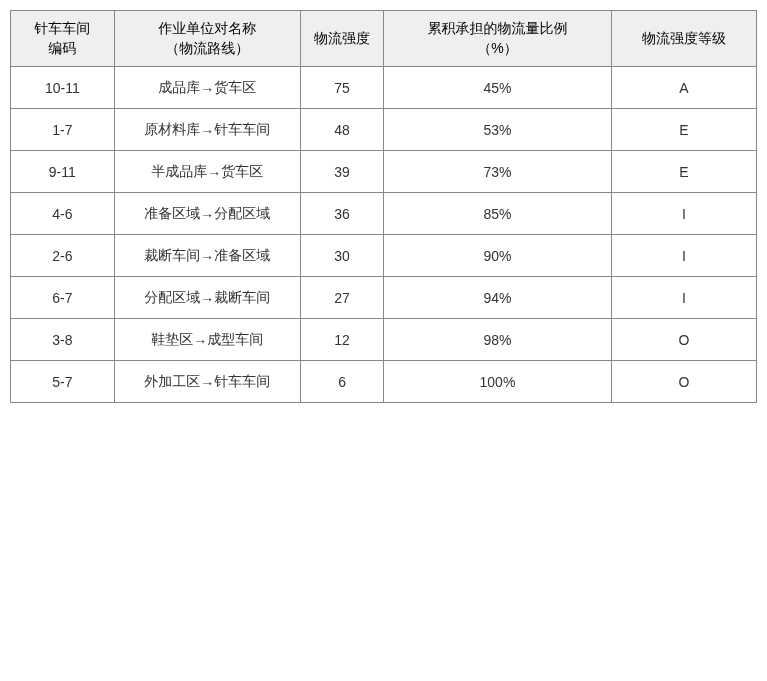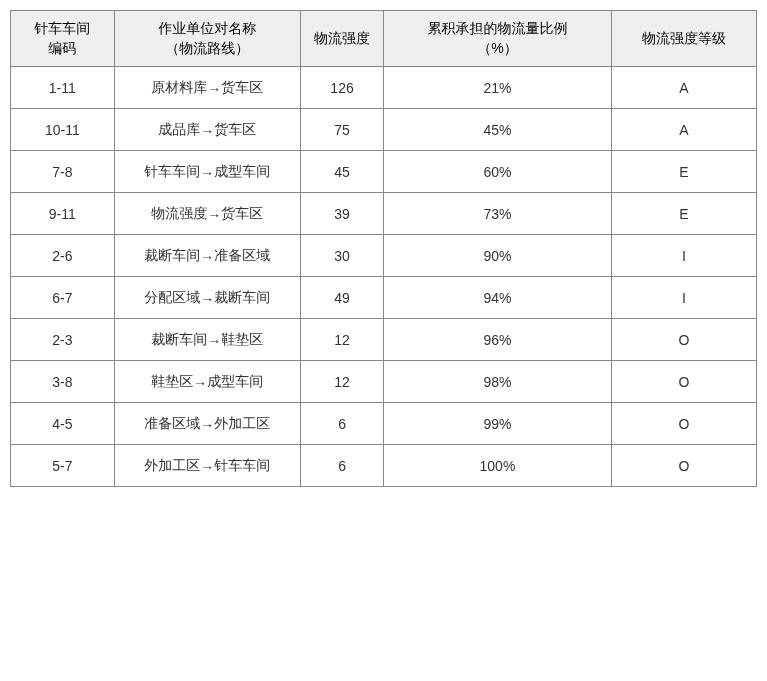--- a/index.html
+++ b/index.html
@@ -74,81 +74,67 @@
           <span>累积承担的物流量比例</span><br>
           <span>（%）</span>
         </th>
         <th>
           <span>物流强度等级</span>
         </th>
       </tr>
     </thead>
     <tbody id="table-body">
 
-    <tr>
-          <td><span>1-11</span></td>
-          <td><span>原材料库→货车区</span></td>
-          <td><span>126</span></td>
-          <td><span>21%</span></td>
-          <td><span>A</span></td>
-        </tr>
         <tr>
           <td><span>10-11</span></td>
           <td><span>成品库→货车区</span></td>
           <td><span>75</span></td>
           <td><span>45%</span></td>
           <td><span>A</span></td>
         </tr>
         <tr>
-          <td><span>7-8</span></td>
-          <td><span>针车车间→成型车间</span></td>
-          <td><span>45</span></td>
-          <td><span>60%</span></td>
+          <td><span>1-7</span></td>
+          <td><span>原材料库→针车车间</span></td>
+          <td><span>48</span></td>
+          <td><span>53%</span></td>
           <td><span>E</span></td>
         </tr>
         <tr>
           <td><span>9-11</span></td>
-          <td><span>物流强度→货车区</span></td>
+          <td><span>半成品库→货车区</span></td>
           <td><span>39</span></td>
           <td><span>73%</span></td>
           <td><span>E</span></td>
+        </tr>
+        <tr>
+          <td><span>4-6</span></td>
+          <td><span>准备区域→分配区域</span></td>
+          <td><span>36</span></td>
+          <td><span>85%</span></td>
+          <td><span>I</span></td>
         </tr>
         <tr>
           <td><span>2-6</span></td>
           <td><span>裁断车间→准备区域</span></td>
           <td><span>30</span></td>
           <td><span>90%</span></td>
           <td><span>I</span></td>
         </tr>
         <tr>
           <td><span>6-7</span></td>
           <td><span>分配区域→裁断车间</span></td>
-          <td><span>49</span></td>
+          <td><span>27</span></td>
           <td><span>94%</span></td>
           <td><span>I</span></td>
-        </tr>
-        <tr>
-          <td><span>2-3</span></td>
-          <td><span>裁断车间→鞋垫区</span></td>
-          <td><span>12</span></td>
-          <td><span>96%</span></td>
-          <td><span>O</span></td>
         </tr>
         <tr>
           <td><span>3-8</span></td>
           <td><span>鞋垫区→成型车间</span></td>
           <td><span>12</span></td>
           <td><span>98%</span></td>
-          <td><span>O</span></td>
-        </tr>
-        <tr>
-          <td><span>4-5</span></td>
-          <td><span>准备区域→外加工区</span></td>
-          <td><span>6</span></td>
-          <td><span>99%</span></td>
           <td><span>O</span></td>
         </tr>
         <tr>
           <td><span>5-7</span></td>
           <td><span>外加工区→针车车间</span></td>
           <td><span>6</span></td>
           <td><span>100%</span></td>
           <td><span>O</span></td>
         </tr>
       </tbody>

